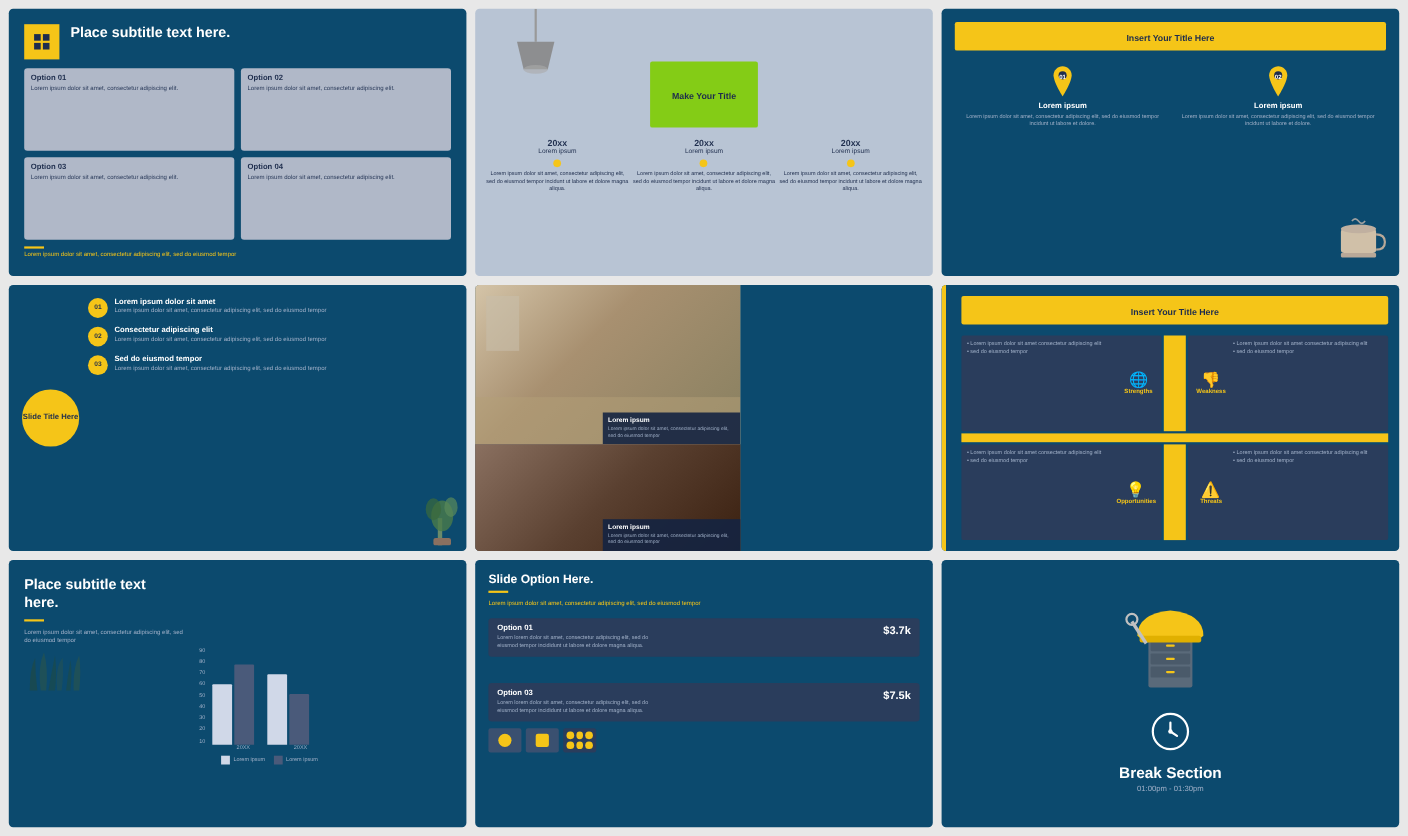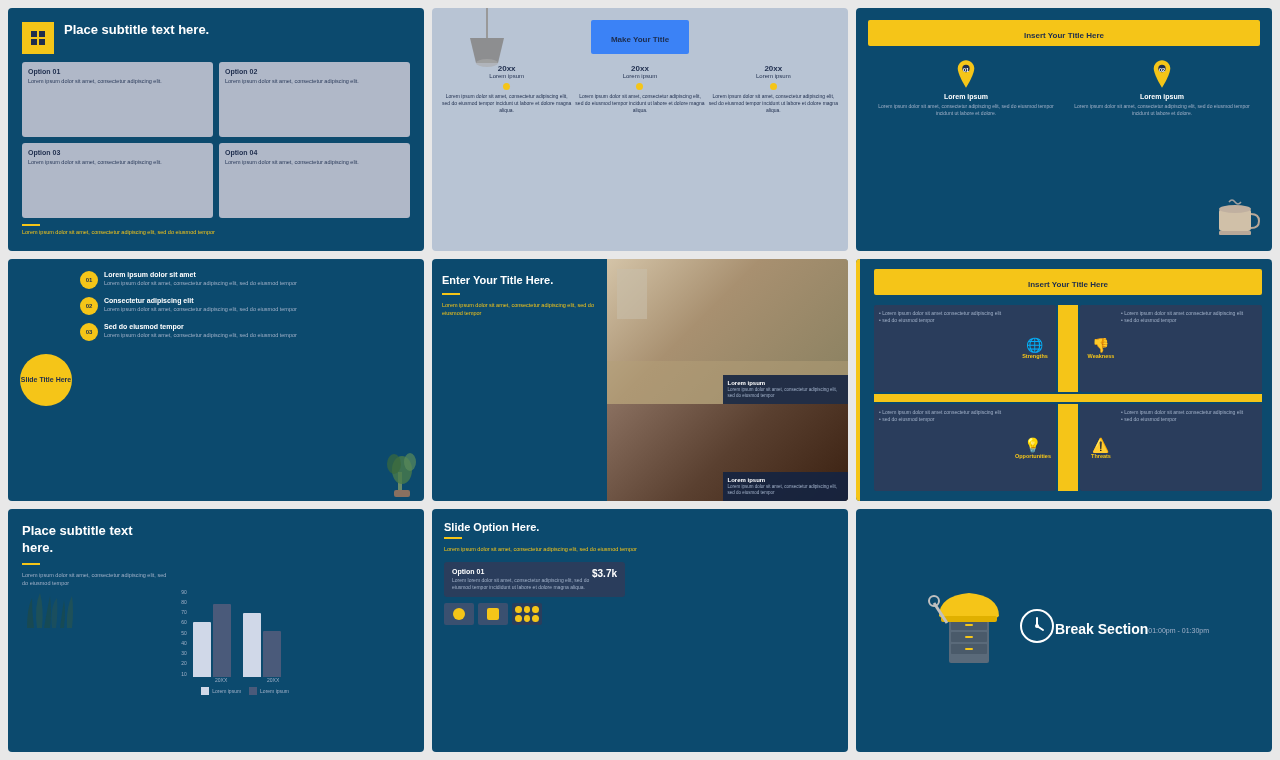--- a/index.html
+++ b/index.html
@@ -95,24 +95,25 @@
     
     .slide-2 {
       background: #b8c4d4;
       display: flex;
       flex-direction: column;
       align-items: center;
       padding: 12px 10px;
       position: relative;
     }
     .slide-2 .s2-title-bar {
-      background: #3b82f6;
-      padding: 8px 20px;
+      background: #84cc16;
+      padding: 21px 20px;
       border-radius: 2px;
       margin-bottom: 10px;
+      margin-top: 36px;
     }
     .slide-2 .s2-title-bar span {
       font-size: 8px;
       font-weight: bold;
       color: #1e2d4d;
     }
     .slide-2 .columns {
       display: flex;
       gap: 4px;
       width: 100%;
@@ -387,21 +388,21 @@
       margin-bottom: 6px;
     }
     .slide-8 .s8-desc {
       font-size: 5.5px;
       color: #f5c518;
       line-height: 1.5;
       margin-bottom: 8px;
     }
     .slide-8 .options-list {
       display: flex;
-      flex-direction: row;
+      flex-direction: column;
       gap: 24px;
     }
     .s8-option {
       background: #2a3d5c;
       border-radius: 3px;
       padding: 6px 8px;
       display: flex;
       justify-content: space-between;
       align-items: flex-start;
     }
@@ -420,21 +421,21 @@
     .s8-price {
       font-size: 10px;
       font-weight: bold;
       color: white;
       white-space: nowrap;
     }
 
     
     .slide-9 {
       display: flex;
-      flex-direction: row;
+      flex-direction: column;
       align-items: center;
       justify-content: center;
       padding: 14px;
     }
     .slide-9 .break-title {
       font-size: 14px;
       font-weight: bold;
       color: white;
       margin-bottom: 4px;
     }
@@ -604,27 +605,20 @@
         <rect x="12" y="30" width="4" height="25" fill="#6a8a6a"></rect>
         <ellipse cx="16" cy="28" rx="10" ry="14" fill="#4a7a4a" opacity="0.8"></ellipse>
         <ellipse cx="8" cy="22" rx="7" ry="10" fill="#3a6a3a" opacity="0.7"></ellipse>
         <ellipse cx="24" cy="20" rx="6" ry="9" fill="#5a8a5a" opacity="0.7"></ellipse>
         <rect x="8" y="48" width="16" height="7" rx="2" fill="#8a7060"></rect>
       </svg>
     </div>
   </div>
 
   <div class="slide slide-5">
-    <div class="left-panel">
-      <div>
-        <div class="s5-main-title">Enter Your Title Here.</div>
-        <div class="yellow-line2"></div>
-        <div class="s5-desc">Lorem ipsum dolor sit amet, consectetur adipiscing elit, sed do eiusmod tempor</div>
-      </div>
-    </div>
     <div class="right-panel">
       <div class="interior-img">
         <div style="width:100%;height:100%;background:linear-gradient(135deg,#d4c4a8 0%,#a89070 40%,#888060 100%);position:relative;">
 
           <div style="position:absolute;bottom:0;left:0;right:0;height:30%;background:rgba(180,160,120,0.5);"></div>
           <div style="position:absolute;top:10px;left:10px;width:30px;height:50px;background:rgba(200,190,170,0.6);"></div>
 
           <div style="position:absolute;bottom:0;right:0;background:rgba(20,35,65,0.9);padding:5px;width:52%;">
             <div style="font-size:6px;font-weight:bold;color:white;margin-bottom:1px;">Lorem ipsum</div>
             <div style="font-size:4.5px;color:#a0b0c8;line-height:1.4;">Lorem ipsum dolor sit amet, consectetur adipiscing elit, sed do eiusmod tempor</div>
@@ -771,20 +765,27 @@
     <div class="s8-yellow-line"></div>
     <div class="s8-desc">Lorem ipsum dolor sit amet, consectetur adipiscing elit, sed do eiusmod tempor</div>
     <div class="options-list">
       <div class="s8-option">
         <div>
           <div class="s8-opt-title">Option 01</div>
           <div class="s8-opt-desc">Lorem lorem dolor sit amet, consectetur adipiscing elit, sed do eiusmod tempor incididunt ut labore et dolore magna aliqua.</div>
         </div>
         <div class="s8-price">$3.7k</div>
       </div>
+      <div class="s8-option">
+        <div>
+          <div class="s8-opt-title">Option 03</div>
+          <div class="s8-opt-desc">Lorem lorem dolor sit amet, consectetur adipiscing elit, sed do eiusmod tempor incididunt ut labore et dolore magna aliqua.</div>
+        </div>
+        <div class="s8-price">$7.5k</div>
+      </div>
     </div>
 
     <div style="display:flex;gap:4px;margin-top:6px;">
       <div style="width:30px;height:22px;background:#3a5070;border-radius:2px;">
         <div style="width:100%;height:100%;display:flex;align-items:center;justify-content:center;">
           <div style="width:12px;height:12px;background:#f5c518;border-radius:50%;"></div>
         </div>
       </div>
       <div style="width:30px;height:22px;background:#3a5070;border-radius:2px;">
         <div style="width:100%;height:100%;display:flex;align-items:center;justify-content:center;">

